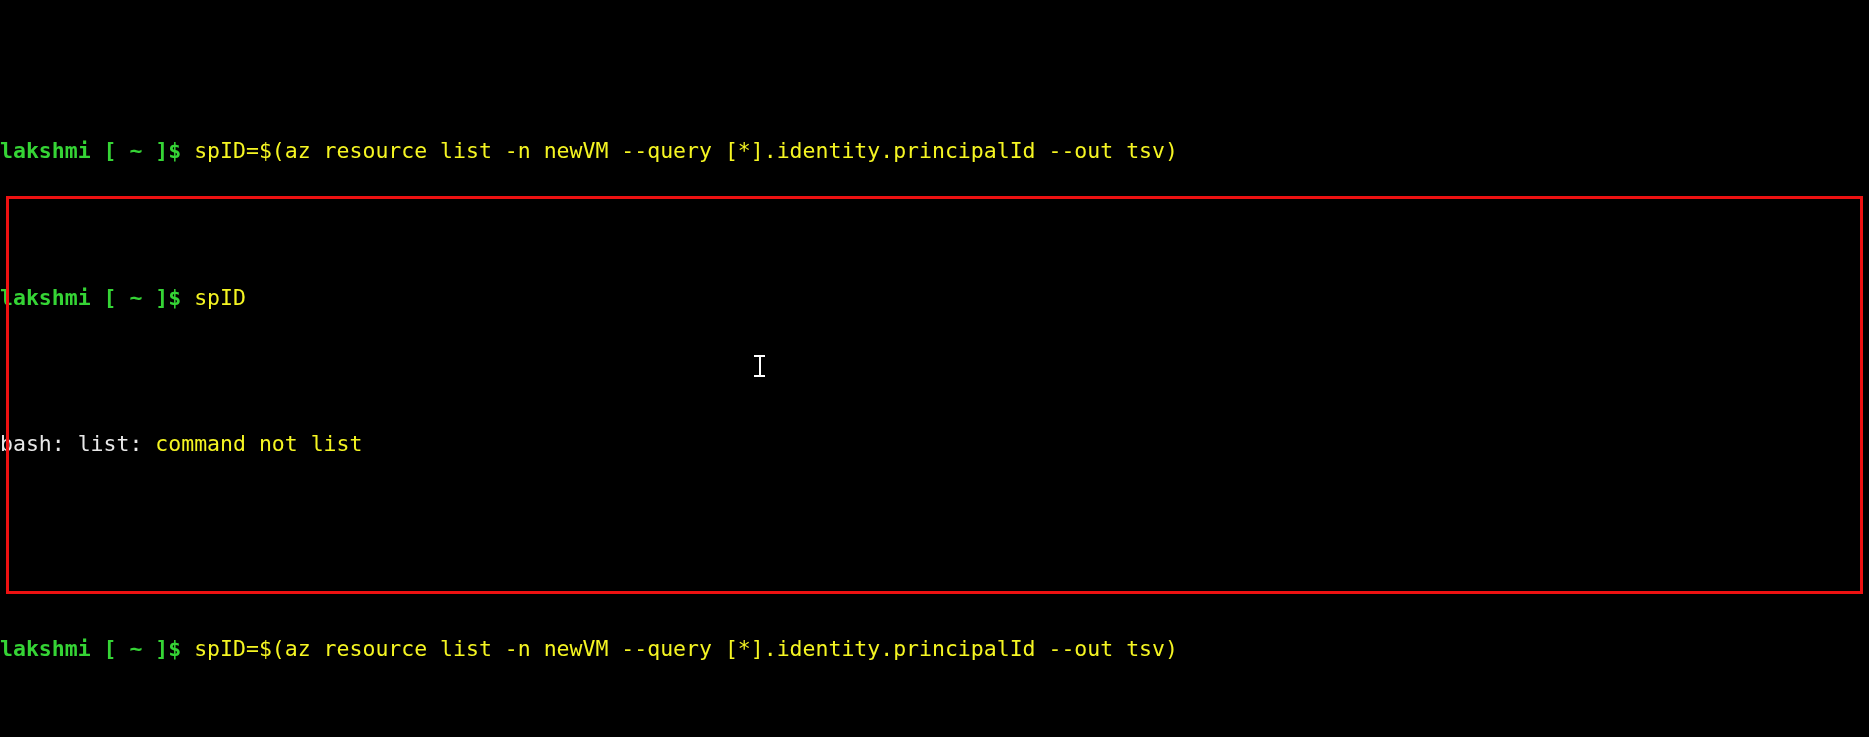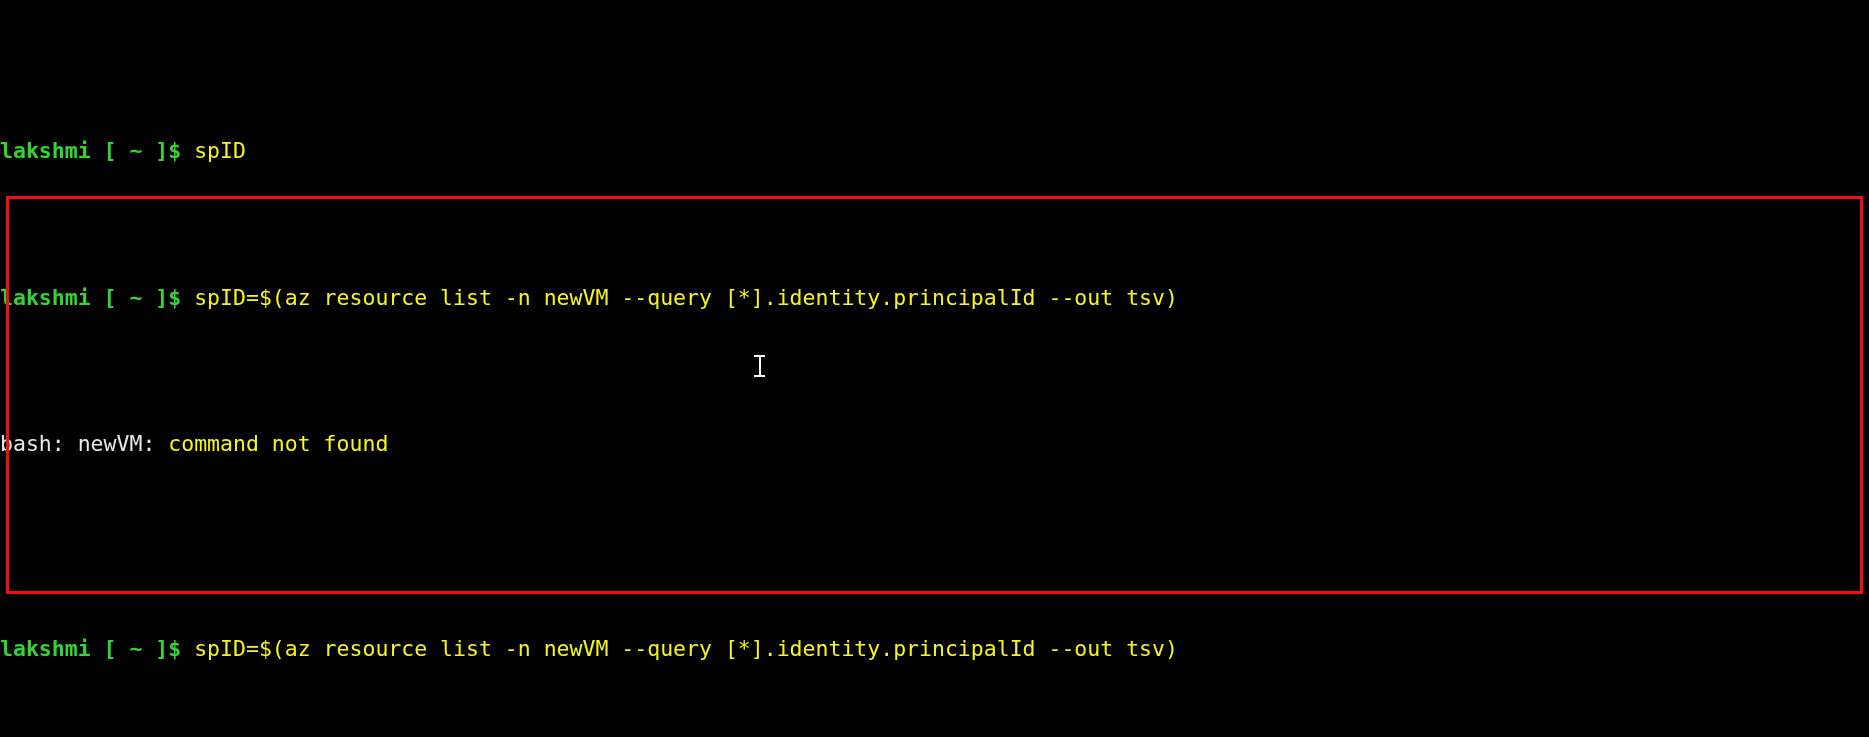--- a/index.html
+++ b/index.html
@@ -74,27 +74,27 @@
   #ibeam .cap-b { top: 20px; }
 </style>
 </head>
 <body>
 
 <div id="terminal">
 
   <div class="term-body">
 
     
+    <div class="line"><span class="prompt">lakshmi [ ~ ]$ </span><span class="cmd">spID=$(az resource list -n newVM --query [*].identity.principalId --out tsv)</span></div>
+
+    
     <div class="line"><span class="prompt">lakshmi [ ~ ]$ </span><span class="cmd">spID</span></div>
 
     
-    <div class="line"><span class="prompt">lakshmi [ ~ ]$ </span><span class="cmd">spID=$(az resource list -n newVM --query [*].identity.principalId --out tsv)</span></div>
-
-    
-    <div class="line"><span class="errname">bash: newVM: </span><span class="errmsg">command not found</span></div>
+    <div class="line"><span class="errname">bash: list: </span><span class="errmsg">command not list</span></div>
 
     
 
     
     <div class="line"><span class="prompt">lakshmi [ ~ ]$ </span><span class="cmd">spID=$(az resource list -n newVM --query [*].identity.principalId --out tsv)</span></div>
 
     
     
 
     

